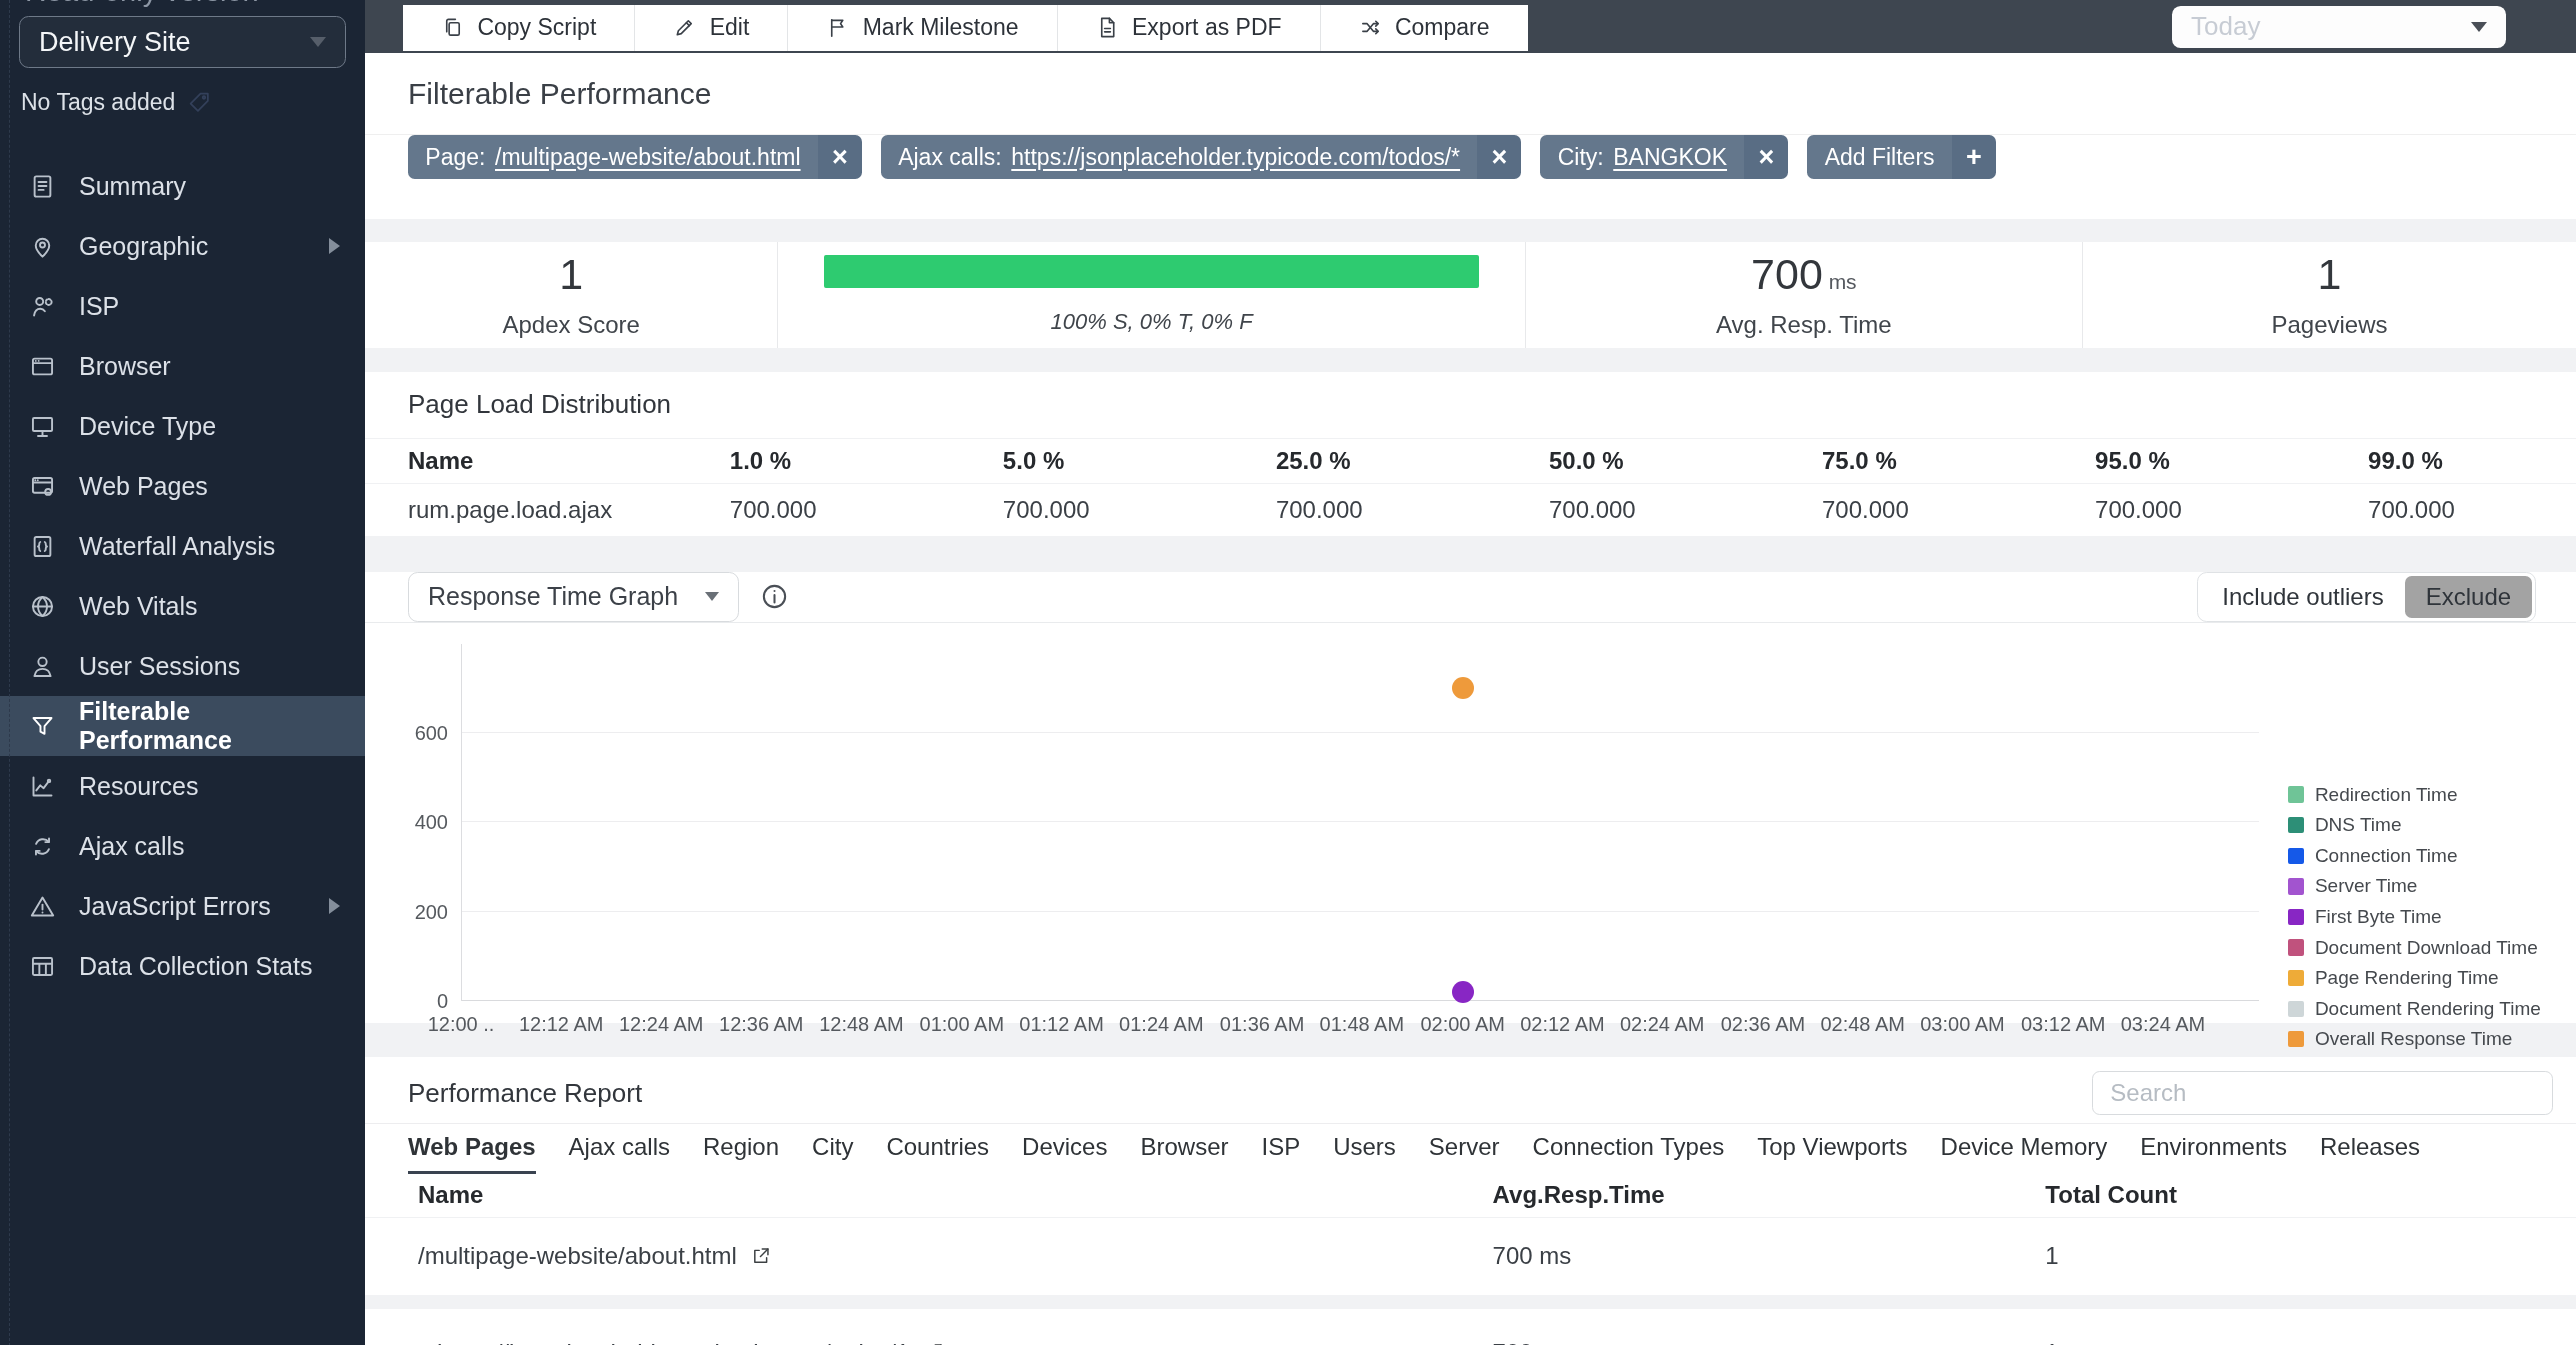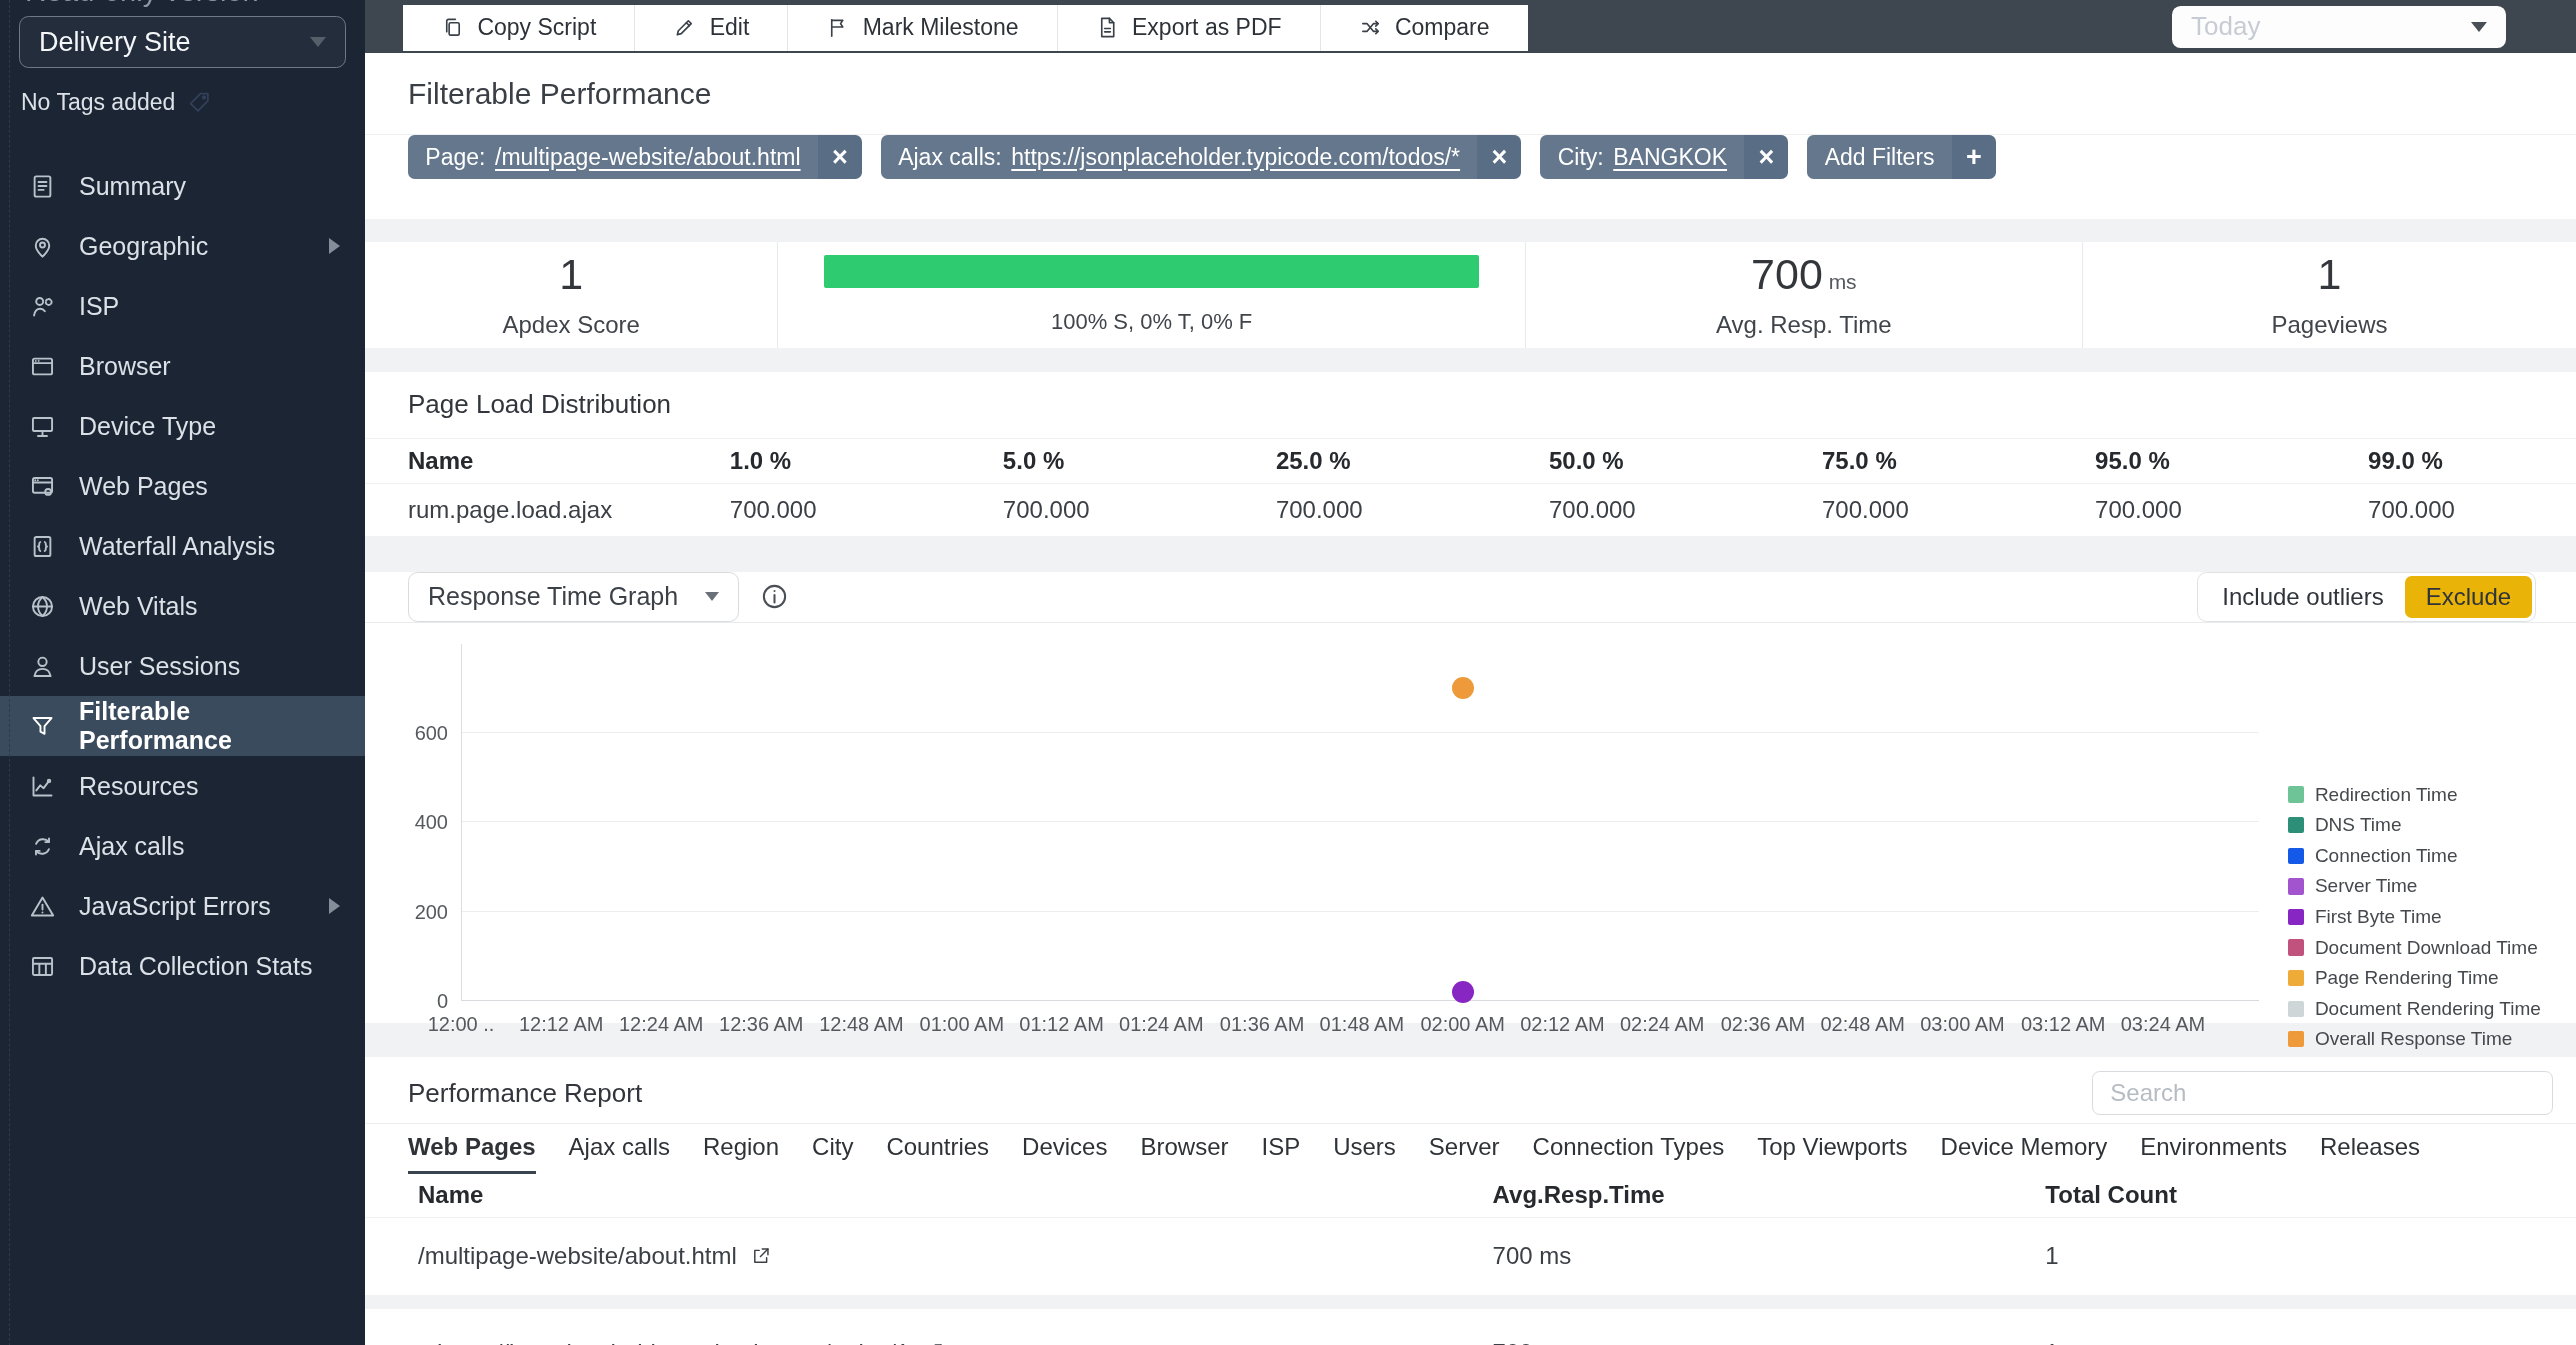--- a/index.html
+++ b/index.html
@@ -78,21 +78,21 @@
   
   .stats-card { margin-top:23px; height:106px; display:flex; }
   .stat-cell { display:flex; flex-direction:column; align-items:center; justify-content:center;
     border-right:1px solid #e8e9eb; }
   .stat-cell:last-child { border-right:none; }
   .stat-cell.c1 { width:18.7%; } .stat-cell.c2 { width:33.8%; }
   .stat-cell.c3 { width:25.2%; } .stat-cell.c4 { flex:1; }
   .stat-value { font-size:43px; color:#33373c; line-height:1.1; }
   .stat-value .unit { font-size:21px; color:#55595f; margin-left:5.8px; }
   .stat-label { font-size:24px; color:#40454b; margin-top:13.4px; }
-  .bar-cell { padding:0 46px; }
+  .bar-cell { padding:0 46px;font-style:italic; }
   .apdex-bar { width:100%; height:33px; border-radius:1.9px; }
   .bar-cell .stat-label { margin-top:21px; font-size:22px; }
 
   
   .dist-card { margin-top:24px; padding:17.3px 0 0 0; }
   .section-title { font-size:26px; color:#32363c; padding-left:43px; }
   .dist-table { margin-top:17.3px; }
   .dist-row { display:flex; align-items:center; }
   .dist-row.head { border-top:1px solid #f0f1f3; border-bottom:1px solid #f0f1f3; height:46px; font-weight:bold; color:#26292d; }
   .dist-row.data { height:52px; color:#3b4046; }
@@ -107,21 +107,21 @@
   .graph-select { width:331px; height:50px; border:1px solid #d8dbde; border-radius:9.6px;
     display:flex; align-items:center; padding:0 19px; cursor:pointer; }
   .graph-select .lbl { flex:1; font-size:25px; color:#3c4148; }
   .graph-select .caret-down { border-top-color:#6a7077; border-left-width:7.7px; border-right-width:7.7px; border-top-width:9.6px; }
   .info-ic { width:29px; height:29px; margin-left:21px; color:#4a4f56; cursor:pointer; }
   .info-ic svg { width:100%; height:100%; }
   .outlier-toggle { margin-left:auto; display:flex; align-items:center; border:1px solid #dfe2e5;
     border-radius:9.6px; height:50px; padding:2.9px; }
   .toggle-opt { font-size:24px; color:#2f343a; padding:0 21px; height:42px; display:flex; align-items:center;
     border-radius:6.7px; cursor:pointer; white-space:nowrap; }
-  .toggle-opt.selected { background:#eab308; }
+  .toggle-opt.selected { background:#a3a3a3; }
 
   .graph-body { flex:1; display:flex; }
   .plot-wrap { flex:1; position:relative; }
   #grid { position:absolute; left:96px; right:29px; top:21px; bottom:58px; border-left:1px solid #dcdde0; }
   .gridline { position:absolute; left:0; right:0; height:1px; background:#ededef; }
   .gridline.baseline { background:#d9dadd; }
   .ytick { position:absolute; left:-56px; transform:translateY(50%); font-size:20px; color:#55595e; width:42px; text-align:right; }
   .dot { position:absolute; width:22px; height:22px; border-radius:50%; transform:translate(-50%,50%); cursor:pointer; }
   #xlabels { position:absolute; left:96px; right:29px; bottom:17.3px; height:29px; }
   .xtick { position:absolute; transform:translateX(-50%); font-size:20px; color:#55595e; white-space:nowrap; }

